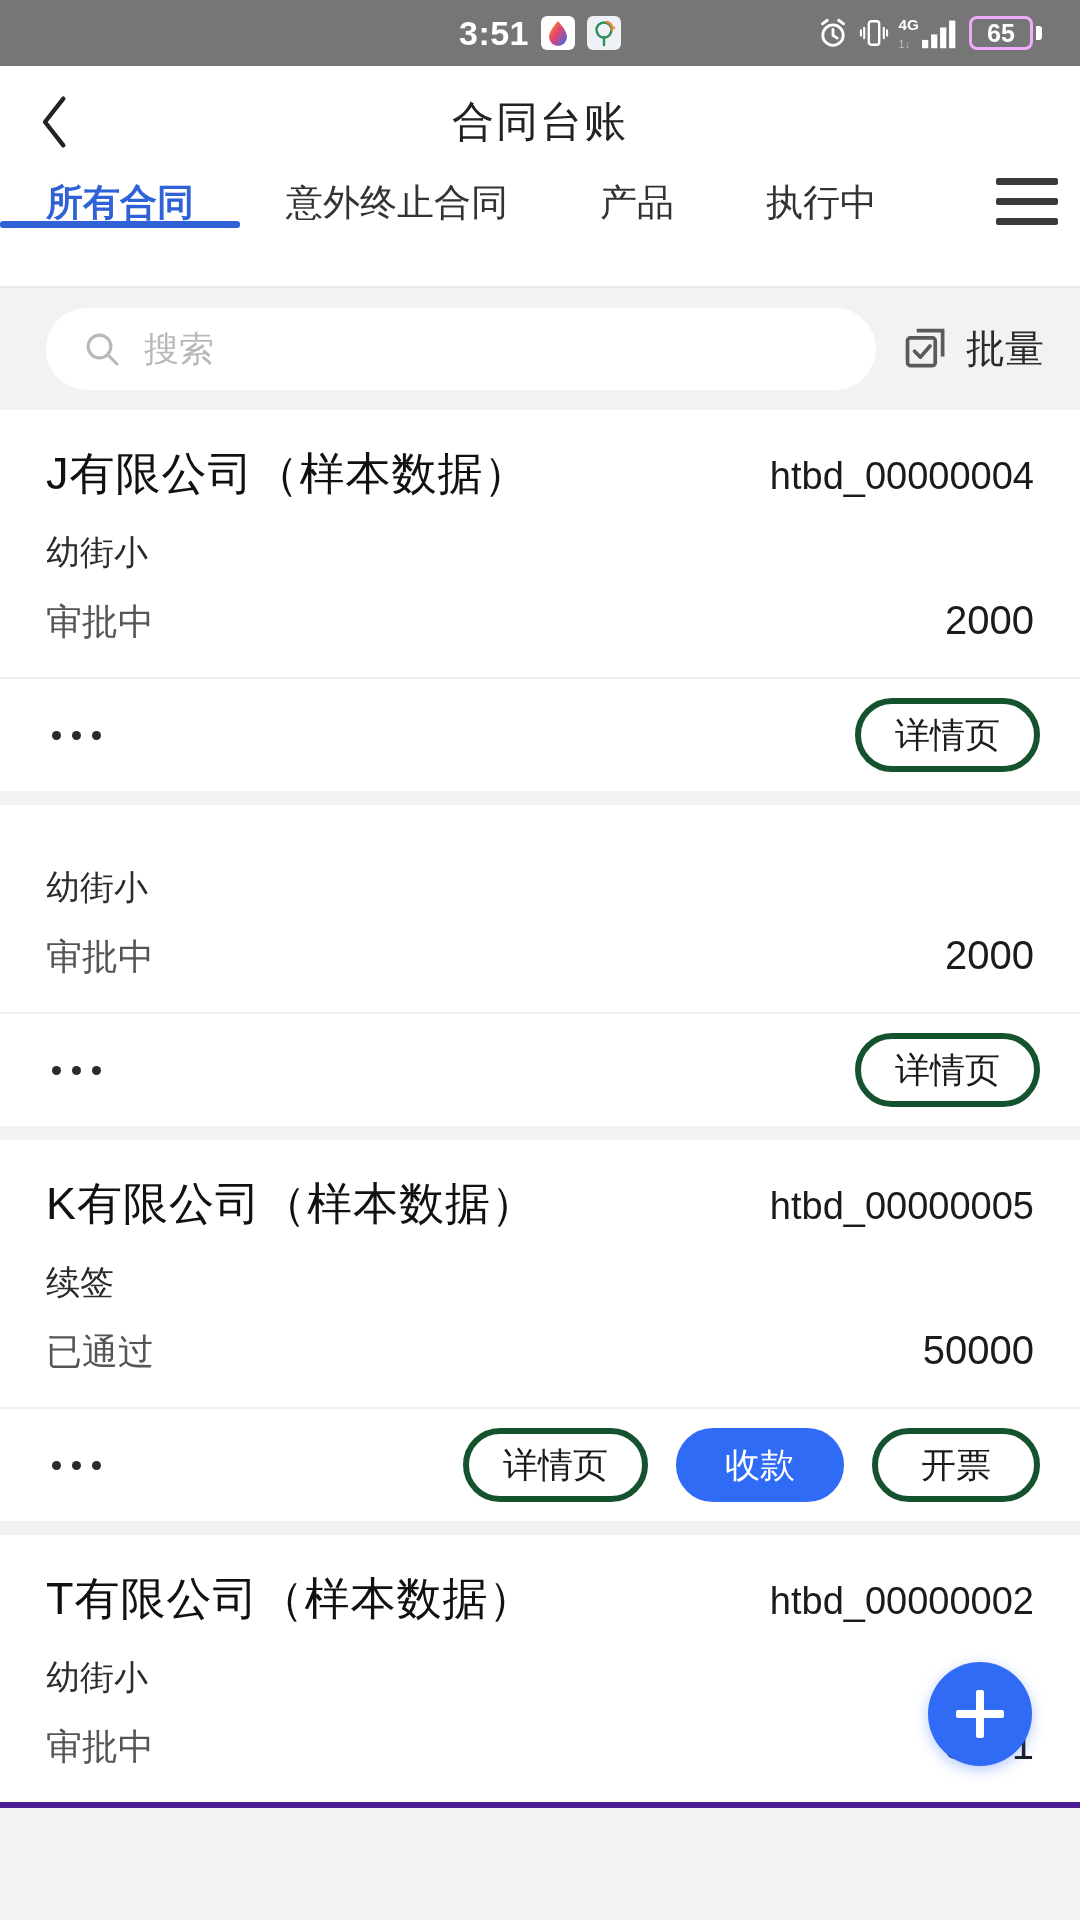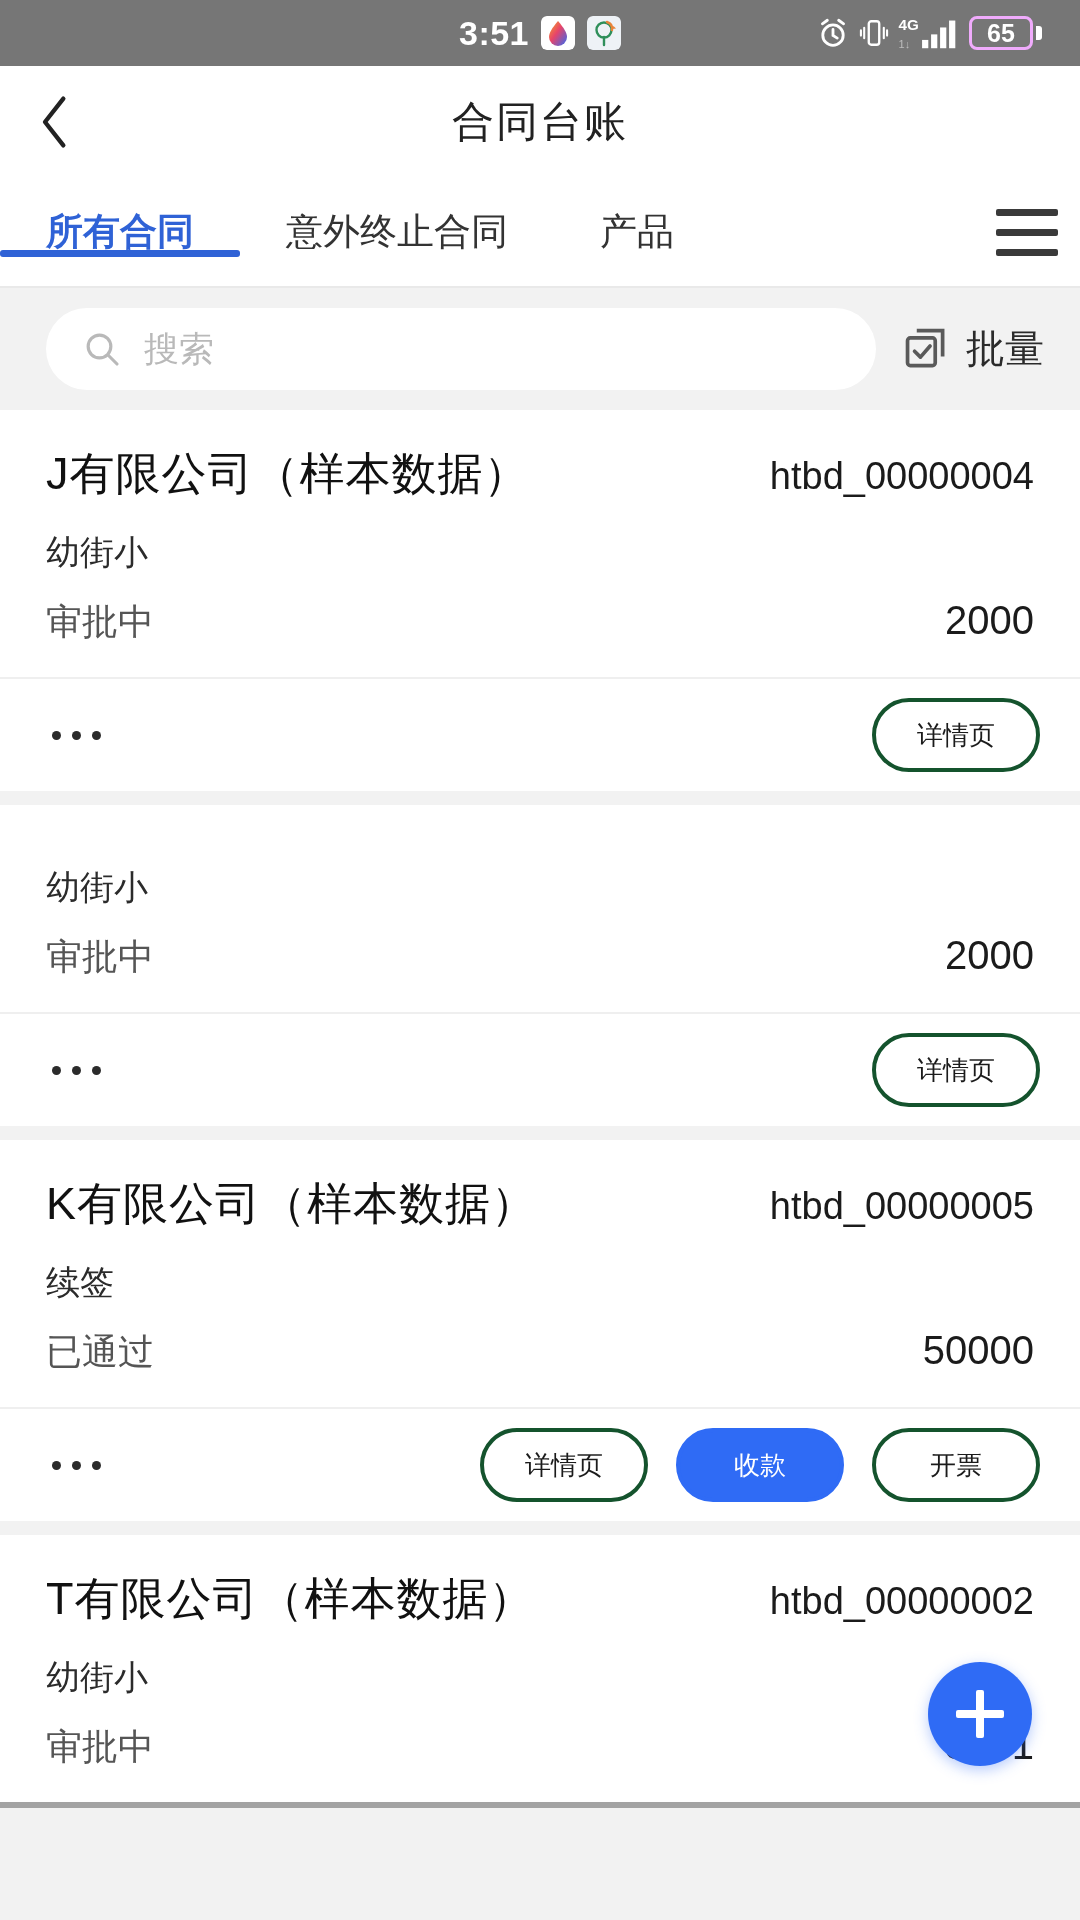--- a/index.html
+++ b/index.html
@@ -2,21 +2,21 @@
 <html lang="zh"><head>
 <meta charset="utf-8">
 <title>合同台账</title>
 <style>
   * { margin:0; padding:0; box-sizing:border-box; }
   html, body {
     width:1080px; height:1920px;
     font-family:"Liberation Sans","DejaVu Sans",sans-serif;
     background:#f2f2f2; overflow:hidden;
   }
-  #app { width:1080px; height:1808px; position:relative; background:#a3a3a3; }
+  #app { width:1080px; height:1808px; position:relative; background:#4c1d95; }
 
   
   .statusbar{
     height:66px; background:#767676; color:#fff;
     display:flex; align-items:center; position:relative;
   }
   .sb-center{
     position:absolute; left:0; right:0; top:0; bottom:0;
     display:flex; align-items:center; justify-content:center; gap:12px;
   }
@@ -47,21 +47,21 @@
     cursor:pointer;
   }
   .nav-title{
     position:absolute; left:0; right:0; text-align:center;
     font-size:42px; color:#222; font-weight:400; letter-spacing:2px;
     pointer-events:none;
   }
 
   
   .tabsrow{
-    height:108px; background:#fff; display:flex; align-items:center;
+    height:108px; background:#fff; display:flex; align-items:flex-start;
     position:relative;
   }
   .tabs{
     flex:1; display:flex; align-items:center; overflow:hidden;
     position:relative;
   }
   .tab{
     font-size:37px; color:#333; white-space:nowrap;
     display:flex; align-items:center; height:100%; cursor:pointer;
     position:relative; flex:none;
@@ -111,23 +111,23 @@
   .card-divider{ height:2px; background:#efefef; margin:0 0 0 0; }
   .card-actions{
     height:112px; display:flex; align-items:center; justify-content:space-between;
     padding:0 40px 0 46px;
   }
   .dots{ display:flex; gap:11px; align-items:center; cursor:pointer; padding:18px 6px; }
   .dots i{ width:9px; height:9px; border-radius:50%; background:#2b2b2b; display:block; }
   .btns{ display:flex; align-items:center; gap:28px; }
   .pill{
     height:74px; min-width:168px; padding:0 34px;
-    border:4px solid #14532d; border-radius:37px; background:#fff;
+    border:6px solid #14532d; border-radius:37px; background:#fff;
     display:flex; align-items:center; justify-content:center;
-    font-size:26px; color:#1b1b1b; cursor:pointer;
+    font-size:35px; color:#1b1b1b; cursor:pointer;
   }
   .pill.primary{
     background:#2f6bf5; border-color:#2f6bf5; color:#fff;
   }
 
   
   .fab{
     position:absolute; right:48px; top:1662px;
     width:104px; height:104px; border-radius:50%;
     background:#2f6bf5; display:flex; align-items:center; justify-content:center;
@@ -206,20 +206,23 @@
     <div class="tabs" id="tabs-container">
       <div class="tab active" style="padding-left:46px;padding-right:46px;">
         <span>所有合同</span>
       </div>
       <div class="tab" style="padding-left:46px;padding-right:46px;">
         <span>意外终止合同</span>
       </div>
       <div class="tab" style="padding-left:46px;padding-right:46px;">
         <span>产品</span>
       </div>
+      <div class="tab" style="padding-left:46px;padding-right:46px;">
+        <span>执行中</span>
+      </div>
       <div class="tab-underline" style="left: 0px; width: 240px;"></div>
     </div>
     <div class="hamburger">
       <span></span>
         <span></span>
         <span></span>
     </div>
   </div>
   <div class="tabs-divider"></div>
 

